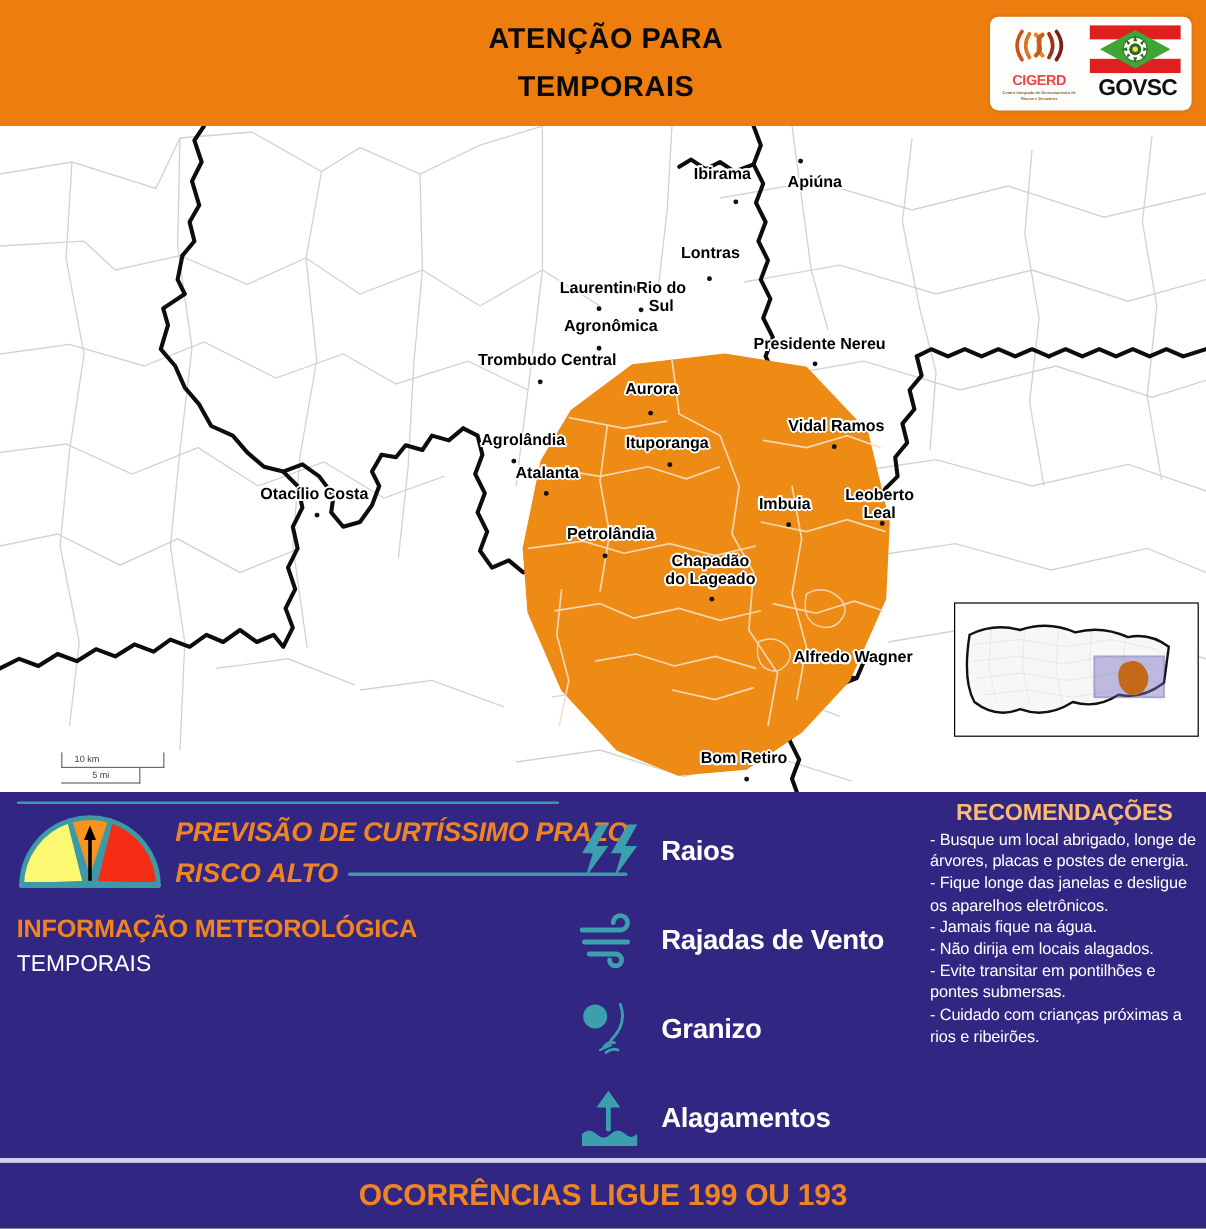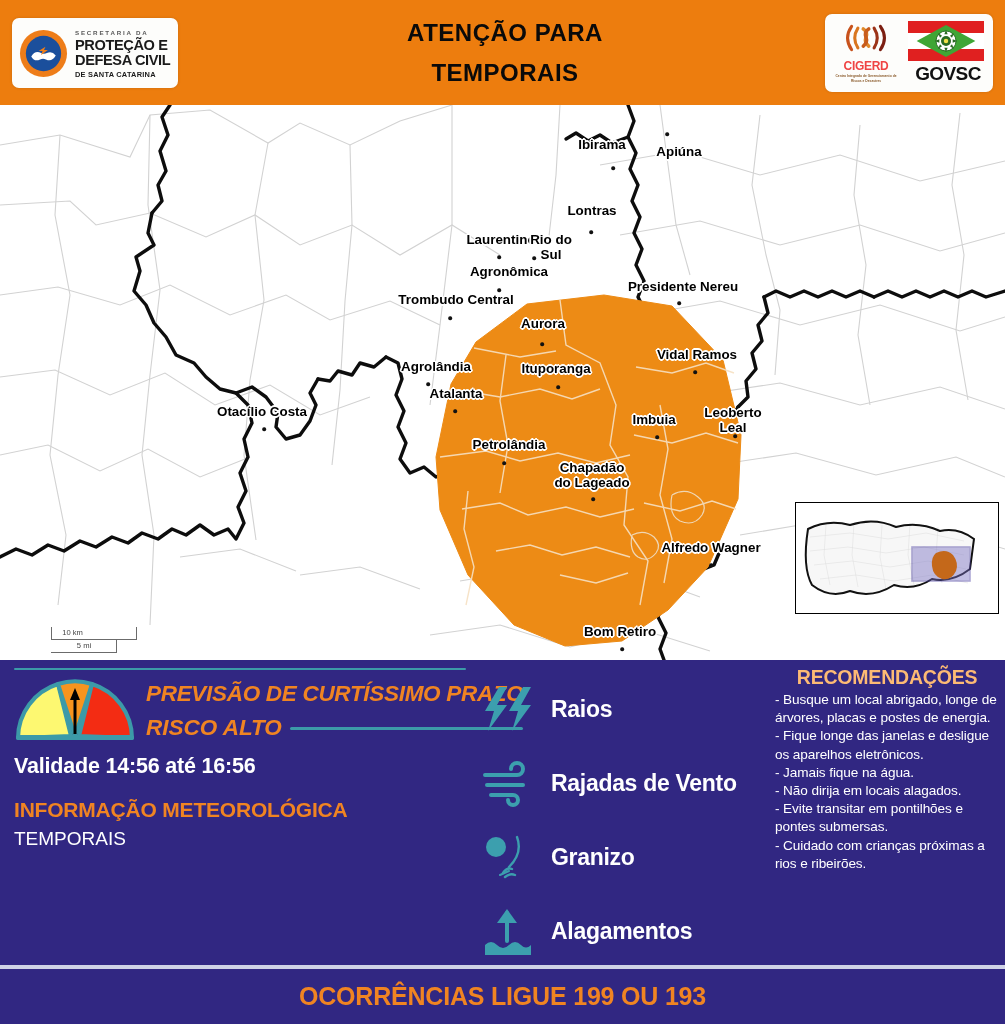--- a/index.html
+++ b/index.html
@@ -160,34 +160,20 @@
     color: #F08422; font-size: 25px; font-weight: 700; letter-spacing: -0.2px;
   }
 </style>
 </head>
 <body>
 
 <div class="page">
 
   <div class="header">
 
-    <div class="logo-card">
-      <svg class="dc-mark" viewBox="0 0 100 100">
-        <circle cx="50" cy="50" r="48" fill="#EE7D19"></circle>
-        <circle cx="50" cy="50" r="36" fill="#1B4F9C"></circle>
-        <path d="M25 56 q8 -13 20 -7 q6 3 12 0 q10 -5 18 5 q-8 14 -20 8 q-6 -3 -12 0 q-11 6 -18 -6 z" fill="#fff"></path>
-        <path d="M40 45 l14 -9 l-3 7 l8 0 l-14 10 l3 -8 z" fill="#EE7D19"></path>
-      </svg>
-      <div class="dc-text">
-        <div class="dc-sub1">SECRETARIA DA</div>
-        <div class="dc-big">PROTEÇÃO E</div>
-        <div class="dc-big">DEFESA CIVIL</div>
-        <div class="dc-sub2">DE SANTA CATARINA</div>
-      </div>
-    </div>
 
     <div class="title-block">
       <div>ATENÇÃO PARA</div>
       <div>TEMPORAIS</div>
     </div>
 
     <div class="gov-card">
       <div class="cigerd">
         <svg width="54" height="32" viewBox="0 0 60 34">
           <g fill="none" stroke-linecap="round">
@@ -416,21 +402,20 @@
         </svg>
         <div class="risk-lines">
           <div class="risk-head">PREVISÃO DE CURTÍSSIMO PRAZO</div>
           <div class="risk-sub">
             <span>RISCO ALTO</span>
             <span class="tail"></span>
           </div>
         </div>
       </div>
 
-      <div class="validade">Validade 14:56 até 16:56</div>
       <div class="info-head">INFORMAÇÃO METEOROLÓGICA</div>
       <div class="info-val">TEMPORAIS</div>
     </div>
 
     <div class="col-mid">
 
       <div class="haz">
         <svg class="haz-icon" viewBox="0 0 52 48">
           <polygon points="16,2 2,26 11,26 5,46 24,20 14,20 24,2" fill="#3C9FAE"></polygon>
           <polygon points="40,2 26,26 35,26 29,46 48,20 38,20 48,2" fill="#3C9FAE"></polygon>

